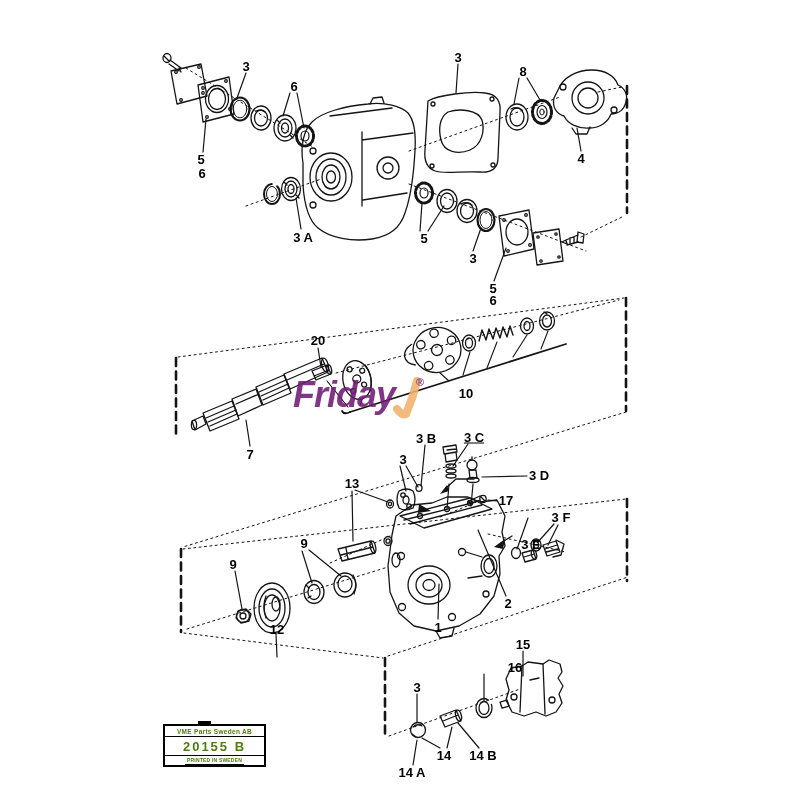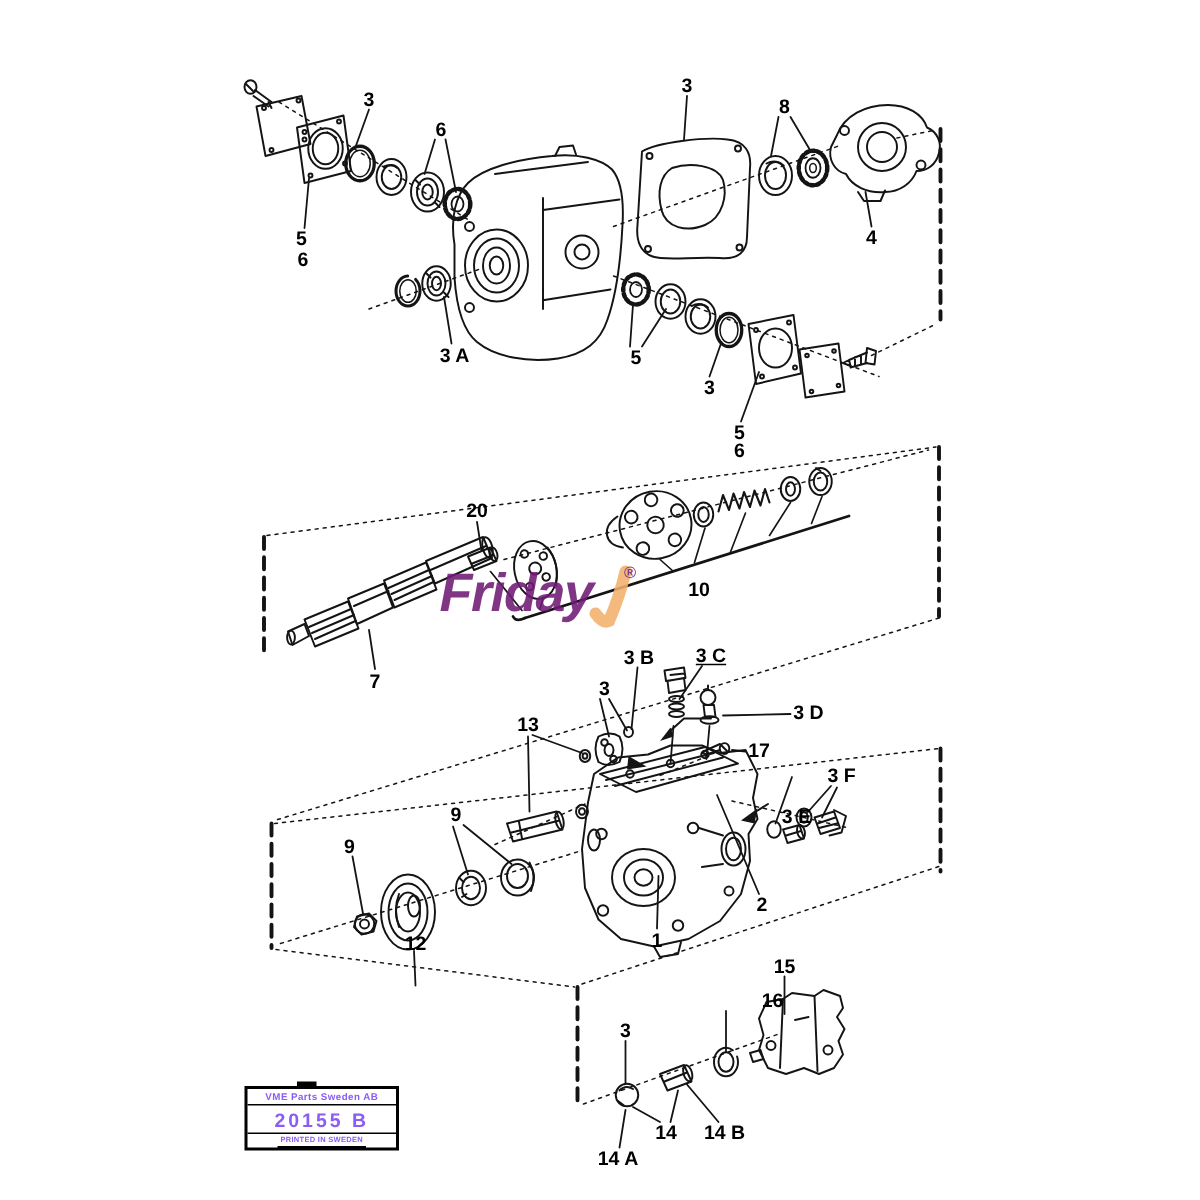--- a/index.html
+++ b/index.html
@@ -10,21 +10,21 @@
   .callout{position:absolute;transform:translate(-50%,-50%);font-family:"Liberation Sans",sans-serif;
            font-weight:700;font-size:13px;color:#000;white-space:nowrap;letter-spacing:0px;}
   
   .watermark{position:absolute;left:293px;top:374px;display:flex;align-items:flex-start;
              font-family:"Liberation Sans",sans-serif;font-style:italic;font-weight:700;
              font-size:36px;letter-spacing:-1px;opacity:.88;pointer-events:none;}
   .wm-check{margin:0 -6px 0 -4px;position:relative;top:2px;}
   .wm-reg{font-size:11px;font-style:normal;margin-left:1px;position:relative;top:2px;}
   
   .stamp{position:absolute;left:163px;top:724px;width:99px;border:2px solid #000;background:#fff;
-         text-align:center;color:#8b5cf6;}
+         text-align:center;color:#4d7c0f;}
   .stamp-tab{position:absolute;left:33px;top:-5px;width:13px;height:4px;background:#000;}
   .stamp-row1{font-size:6.5px;font-weight:700;padding:2px 1px 1px 1px;letter-spacing:.3px;
               border-bottom:1.5px solid #000;white-space:nowrap;overflow:hidden;}
   .stamp-row2{font-size:13px;font-weight:700;letter-spacing:2px;padding:2px 0 1px 0;
               border-bottom:1.5px solid #000;}
   .stamp-row3{font-size:5px;font-weight:700;padding:1px 0 2px 0;letter-spacing:.2px;}
   .stamp-row3 span{border-bottom:2px solid #000;padding:0 2px 1px 2px;white-space:nowrap;}
 </style>
 </head>
 <body>

